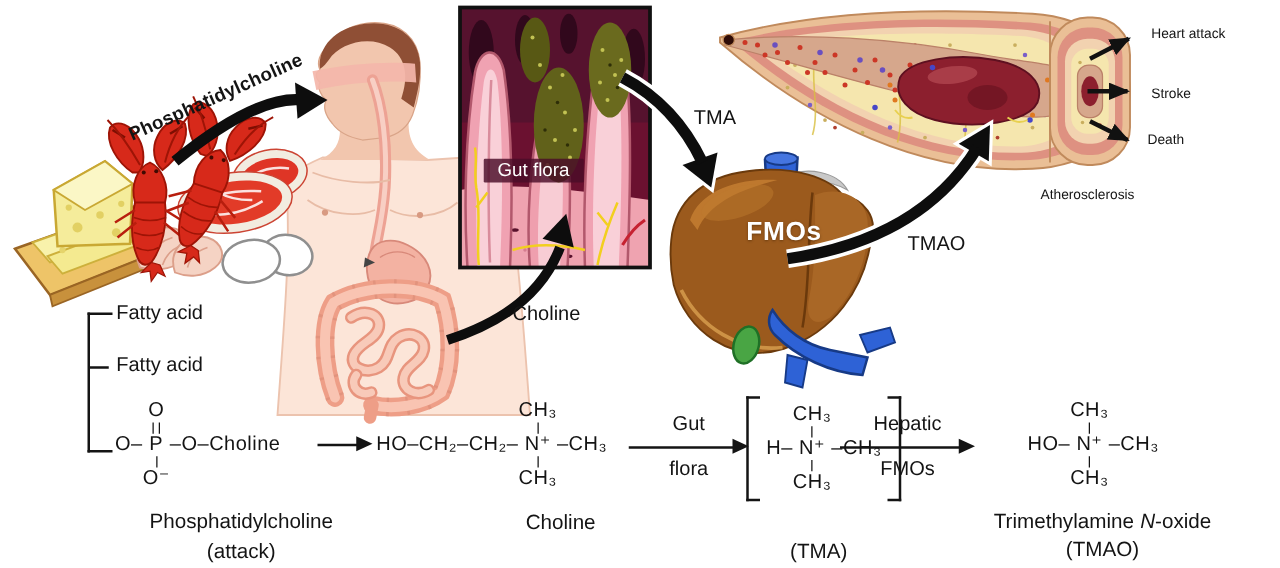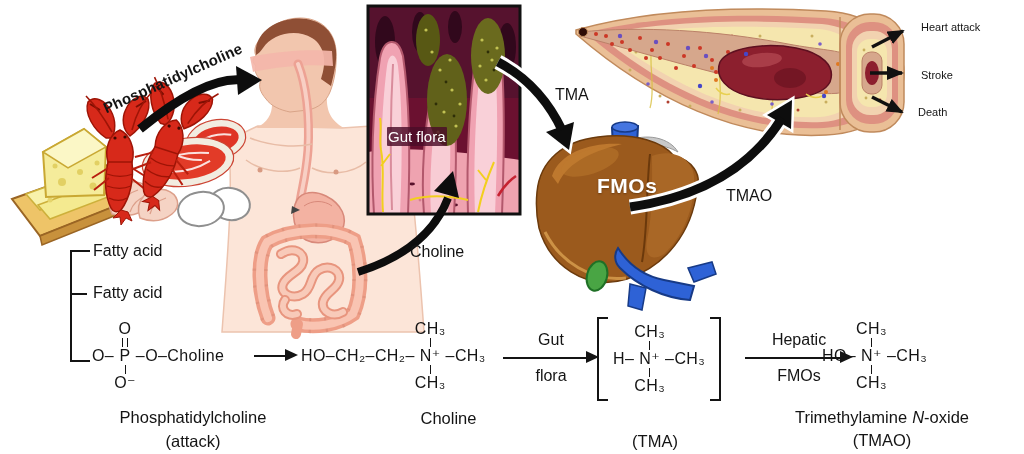--- a/index.html
+++ b/index.html
@@ -1,21 +1,21 @@
 <!DOCTYPE html>
 <html><head>
 <meta charset="utf-8">
 <style>
   html,body { margin:0; padding:0; background:#fff; }
   .canvas { position:relative; width:1024px; height:454px; background:#fff; overflow:hidden;
             font-family:"Liberation Sans","DejaVu Sans",sans-serif; color:#141414; }
   .art { position:absolute; left:0; top:0; z-index:1; }
   .lbl { position:absolute; z-index:3; font-size:16px; line-height:1.15; white-space:nowrap; }
   .rot { transform:rotate(-24deg); transform-origin:left center; font-weight:600; font-size:15px; letter-spacing:.2px; }
-  .chip { background:rgba(74,12,40,.82); color:#fff; padding:1px 1px; font-size:15px; border-radius:1px; }
+  .chip { background:rgba(74,12,40,.82); color:#fff; padding:1px 11px; font-size:15px; border-radius:1px; }
   .fmos { color:#fff; font-weight:700; font-size:21px; letter-spacing:.5px; text-shadow:0 1px 2px rgba(60,30,0,.5); }
   .big16 { font-size:11px; }
   .center { text-align:center; }
 
   
   .chem { position:absolute; z-index:3; display:flex; align-items:center; font-size:16px;
           letter-spacing:.4px; white-space:nowrap; line-height:1; }
   .ncol { display:flex; flex-direction:column; align-items:center; line-height:1; }
   .vbond { width:0; height:9px; border-left:1.7px solid #141414; margin:1px 0; }
   .dbond { width:4px; height:9px; border-left:1.7px solid #141414; border-right:1.7px solid #141414; margin:1px 0; }
@@ -310,20 +310,21 @@
     </g>
   </g>
 </svg>
 
 <div class="lbl rot" style="left:104px; top:100px;">Phosphatidylcholine</div>
 <div class="lbl chip" style="left:387px; top:127px;">Gut flora</div>
 <div class="lbl" style="left:410px; top:243px;">Choline</div>
 <div class="lbl" style="left:555px; top:86px;">TMA</div>
 <div class="lbl fmos" style="left:597px; top:174px;">FMOs</div>
 <div class="lbl" style="left:726px; top:187px;">TMAO</div>
+<div class="lbl big16 center" style="left:790px; top:150px; width:160px;">Atherosclerosis</div>
 <div class="lbl big16" style="left:921px; top:21px;">Heart attack</div>
 <div class="lbl big16" style="left:921px; top:69px;">Stroke</div>
 <div class="lbl big16" style="left:918px; top:106px;">Death</div>
 
 <div class="backbone"></div>
 <div class="lbl" style="left:93px; top:242px;">Fatty acid</div>
 <div class="lbl" style="left:93px; top:284px;">Fatty acid</div>
 
 <div class="chem" style="left:92px; top:321px;">
   <span>O–</span>
@@ -364,21 +365,21 @@
     <span>CH₃</span>
     <span class="vbond"></span>
     <span>N⁺</span>
     <span class="vbond"></span>
     <span>CH₃</span>
   </span>
   <span>–CH₃</span>
   <span class="bracket r"></span>
 </div>
 
-<div class="rxn" style="left:745px; top:331px; width:108px;">
+<div class="rxn" style="left:672px; top:331px; width:108px;">
   <span>Hepatic</span>
   <span class="arrow"></span>
   <span>FMOs</span>
 </div>
 
 <div class="chem" style="left:822px; top:321px;">
   <span>HO–</span>
   <span class="ncol">
     <span>CH₃</span>
     <span class="vbond"></span>

